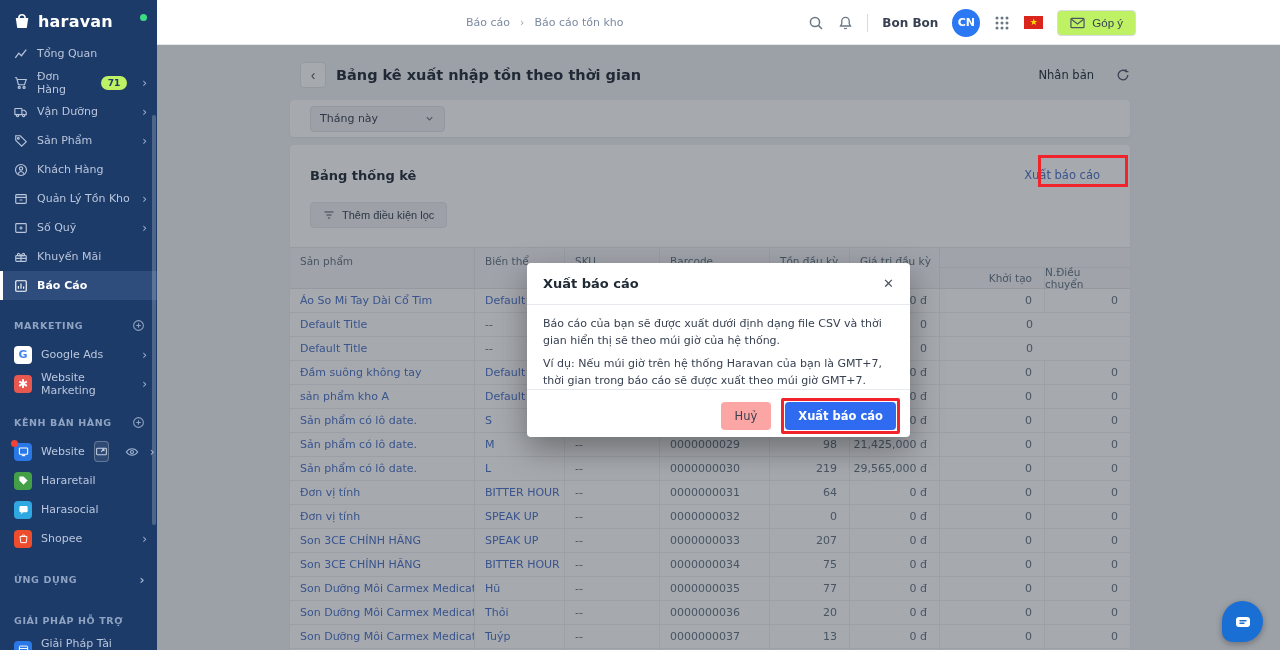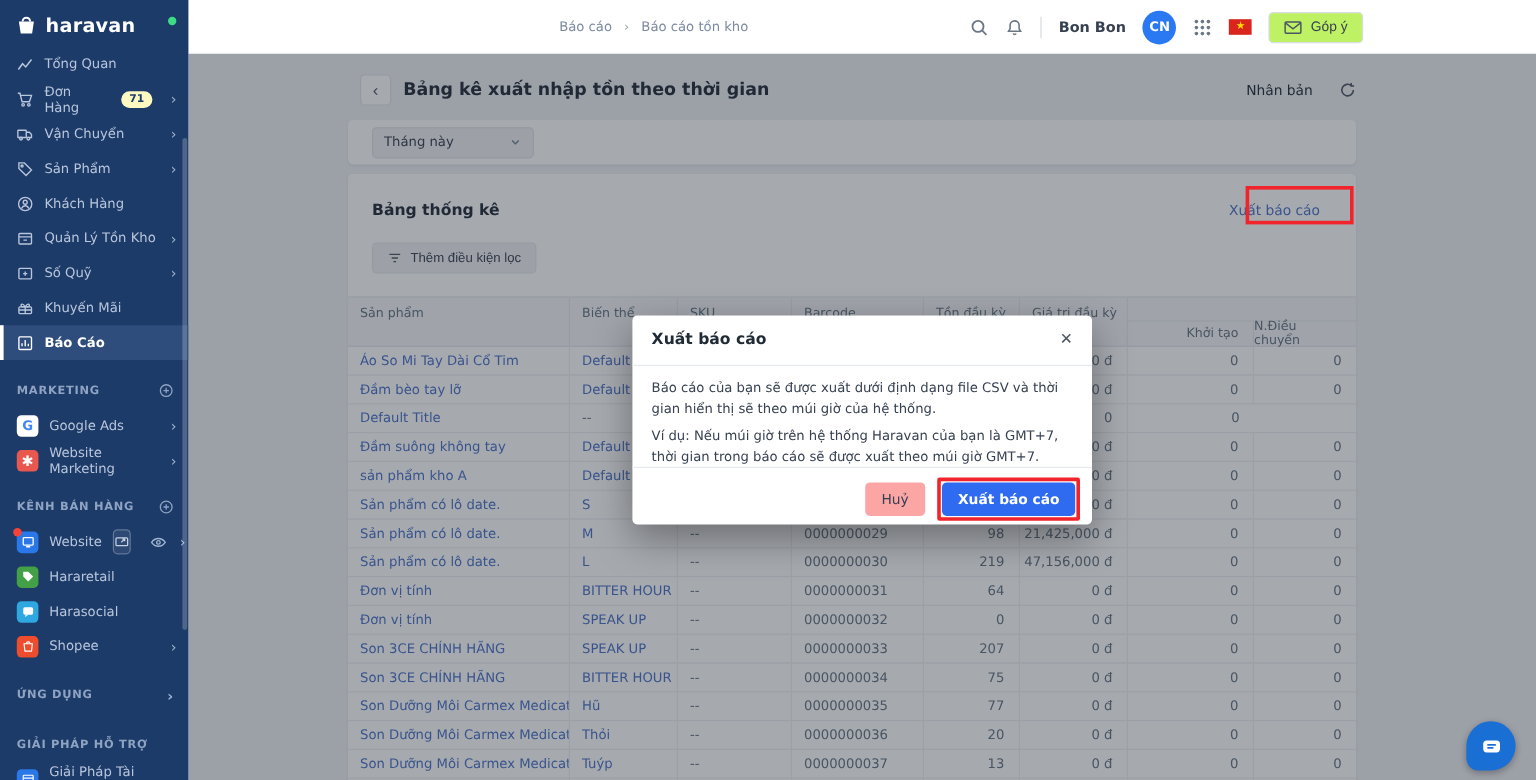--- a/index.html
+++ b/index.html
@@ -9,21 +9,21 @@
 
   
   .sidebar { position:absolute; left:0; top:0; width:157px; height:650px; background:#1d3b69; z-index:15; overflow:hidden; }
   .logo-row { display:flex; align-items:center; gap:6px; padding:11px 10px 8px 12px; position:relative; }
   .logo-text { color:#fff; font-weight:bold; font-size:16px; letter-spacing:.2px; }
   .status-dot { position:absolute; right:10px; top:14px; width:7px; height:7px; border-radius:50%; background:#3ddc84; }
   .nav-item, .app-item { display:flex; align-items:center; gap:9px; height:29px; padding:0 10px 0 14px; color:#b9c6dc; font-size:11px; cursor:pointer; position:relative; }
   .nav-item .nicon, .app-item .nicon { flex:0 0 auto; display:flex; }
   .nav-item.active { background:#2e4d7c; color:#fff; font-weight:bold; }
   .nav-item.active::before { content:""; position:absolute; left:0; top:0; bottom:0; width:3px; background:#fff; }
-  .badge { background:#fef9c3; color:#1d3b69; font-size:9px; font-weight:bold; border-radius:9px; padding:2px 7px; margin-left:auto; }
+  .badge { background:#bef264; color:#1d3b69; font-size:9px; font-weight:bold; border-radius:9px; padding:2px 7px; margin-left:auto; }
   .chev { margin-left:auto; color:#9fb2d0; font-size:12px; line-height:1; }
   .badge + .chev { margin-left:6px; }
   .sec-head { display:flex; align-items:center; height:29px; padding:0 12px 0 14px; color:#8fa3c2; font-size:9.5px; font-weight:bold; letter-spacing:.6px; }
   .sec-head .chev, .sec-head .plus { margin-left:auto; }
   .mt1 { margin-top:11px; } .mt2 { margin-top:10px; } .mt3 { margin-top:12px; }
   .app-icon { width:18px; height:18px; border-radius:4px; display:flex; align-items:center; justify-content:center; font-size:11px; font-weight:bold; position:relative; flex:0 0 auto; }
   .ai-google { background:#fff; color:#4285f4; }
   .ai-hm { background:#e8584f; color:#fff; font-size:12px; }
   .ai-web { background:#2a77e8; } .ai-retail { background:#43a047; } .ai-social { background:#2fa7e0; } .ai-shopee { background:#ee4d2d; } .ai-fin { background:#2a77e8; }
   .ai-web .ndot { position:absolute; left:-3px; top:-3px; width:7px; height:7px; background:#f44336; border-radius:50%; }
@@ -131,21 +131,21 @@
     </div>
     <div class="nav-item">
       <span class="nicon">
           <svg width="14" height="14" viewBox="0 0 16 16" fill="none" stroke="currentColor" stroke-width="1.3">
             <rect x="1" y="4" width="8" height="7" rx="0.5"></rect>
             <path d="M9 6h3l2 2.2V11h-2"></path>
             <circle cx="4" cy="12" r="1.3"></circle>
             <circle cx="11" cy="12" r="1.3"></circle>
           </svg>
         </span>
-      <span>Vận Chuyển</span>
+      <span>Vận Dưỡng</span>
       <span class="chev">›</span>
     </div>
     <div class="nav-item">
       <span class="nicon">
           <svg width="14" height="14" viewBox="0 0 16 16" fill="none" stroke="currentColor" stroke-width="1.3">
             <path d="M2 2h5.2L14 8.8 8.8 14 2 7.2z"></path>
             <circle cx="5" cy="5" r="1"></circle>
           </svg>
         </span>
       <span>Sản Phẩm</span>
@@ -410,21 +410,20 @@
             <div class="tc link">Default Title</div>
             <div class="tc">--</div>
             <div class="tc">0000000023</div>
             <div class="tc num">0</div>
             <div class="tc num">0 đ</div>
             <div class="tc num">0</div>
             <div class="tc num">0</div>
           </div>
 
           <div class="t-row">
-            <div class="tc link">Đầm bèo tay lỡ</div>
             <div class="tc link">Default Title</div>
             <div class="tc">--</div>
             <div class="tc">0000000024</div>
             <div class="tc num">0</div>
             <div class="tc num">0 đ</div>
             <div class="tc num">0</div>
             <div class="tc num">0</div>
           </div>
 
           <div class="t-row">
@@ -480,21 +479,21 @@
             <div class="tc num">0</div>
             <div class="tc num">0</div>
           </div>
 
           <div class="t-row">
             <div class="tc link">Sản phẩm có lô date.</div>
             <div class="tc link">L</div>
             <div class="tc">--</div>
             <div class="tc">0000000030</div>
             <div class="tc num">219</div>
-            <div class="tc num">47,156,000 đ</div>
+            <div class="tc num">29,565,000 đ</div>
             <div class="tc num">0</div>
             <div class="tc num">0</div>
           </div>
 
           <div class="t-row">
             <div class="tc link">Đơn vị tính</div>
             <div class="tc link">BITTER HOUR</div>
             <div class="tc">--</div>
             <div class="tc">0000000031</div>
             <div class="tc num">64</div>

